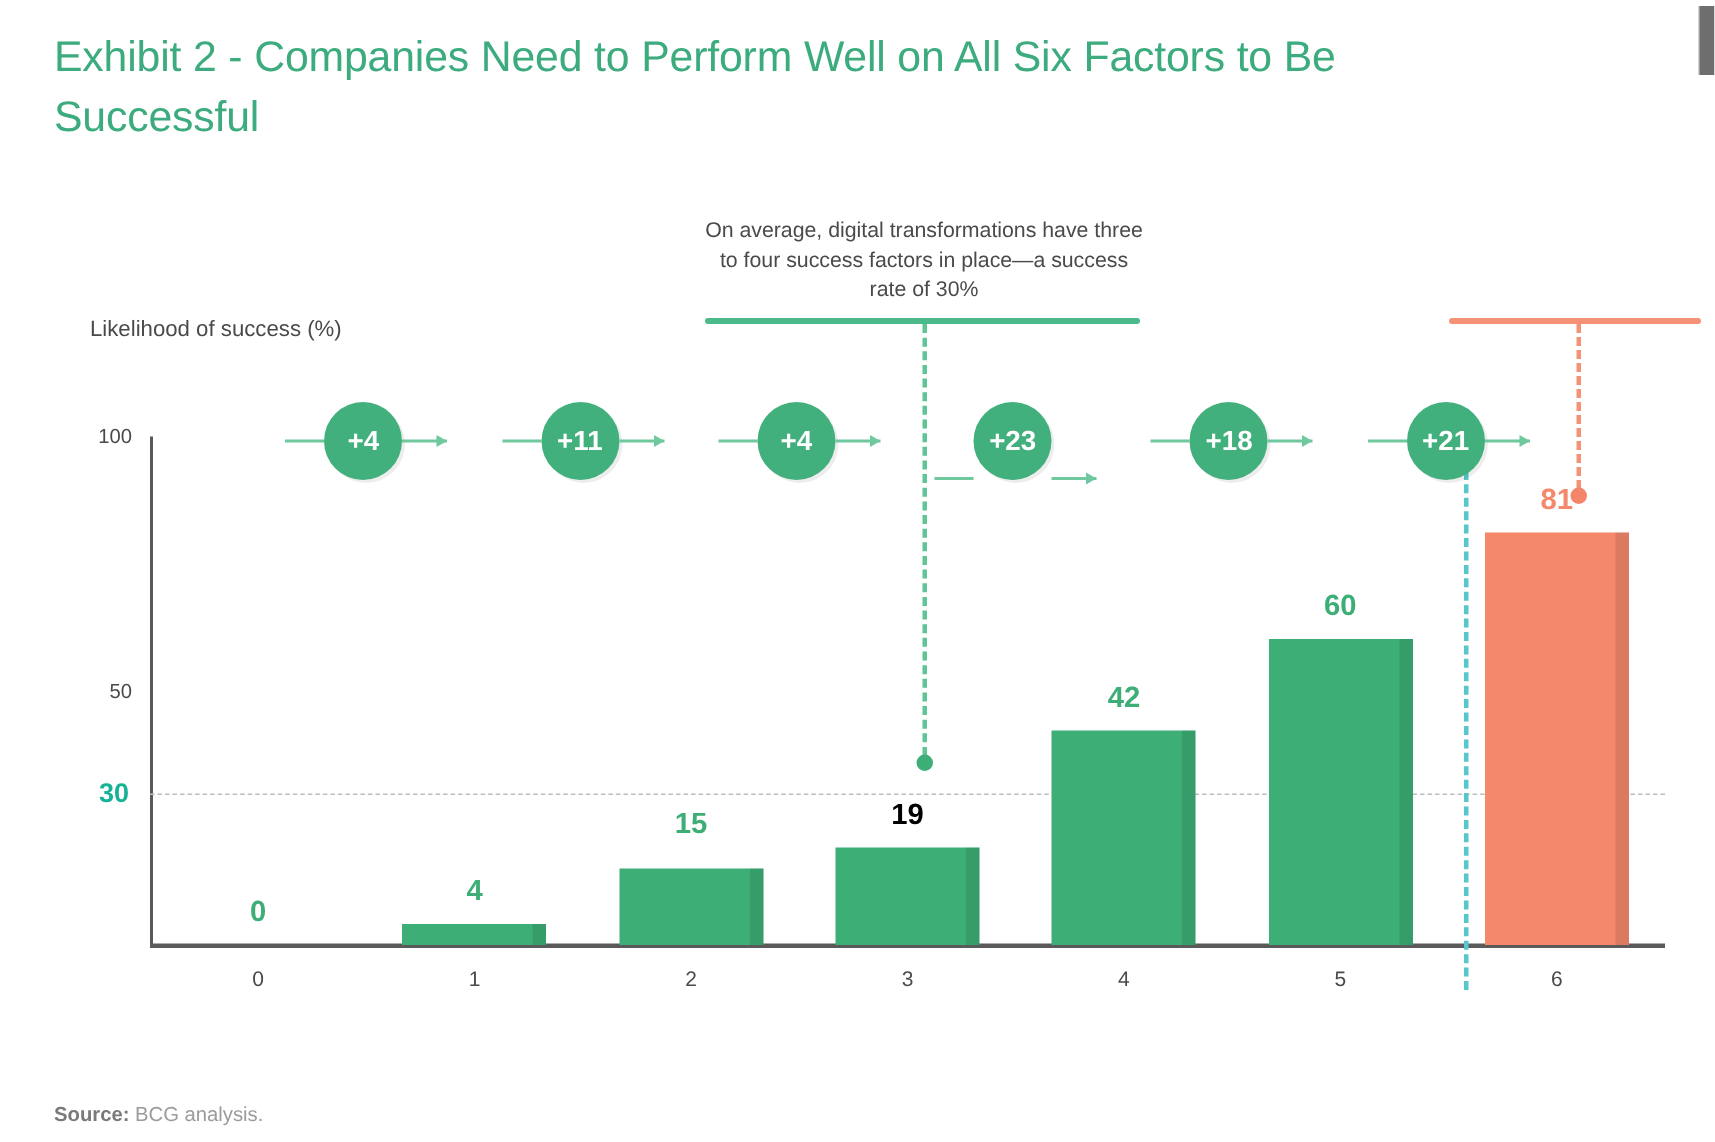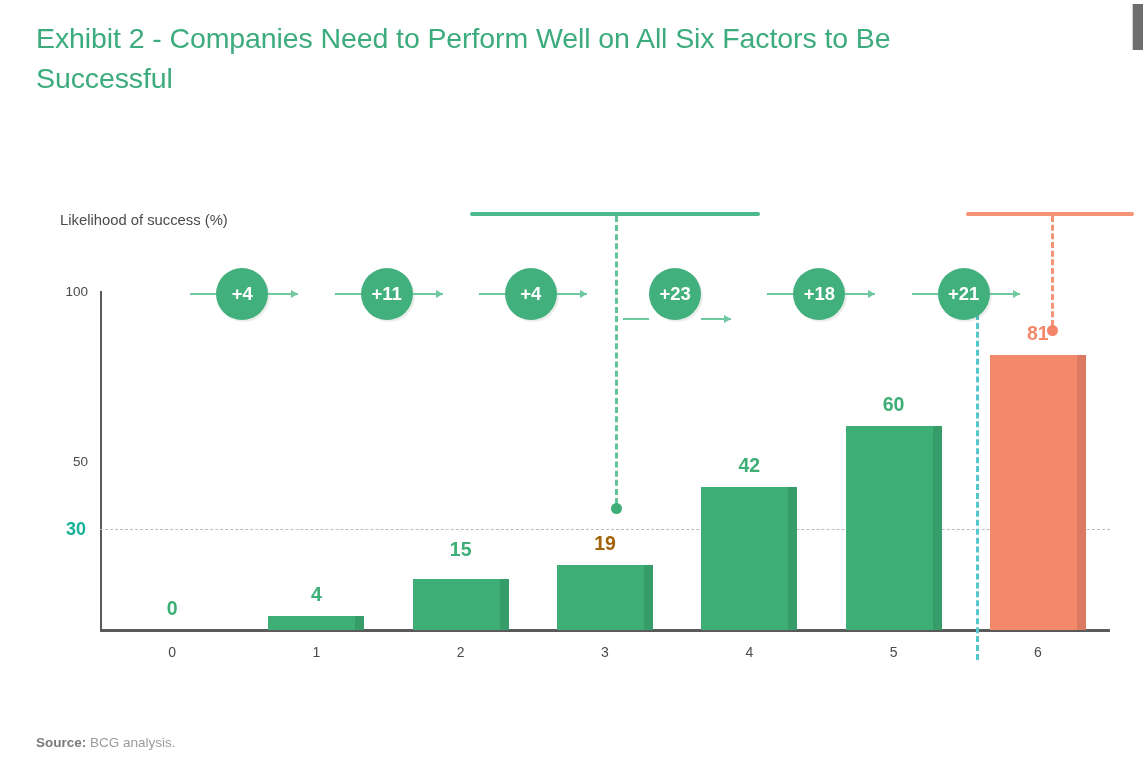--- a/index.html
+++ b/index.html
@@ -131,20 +131,21 @@
 <body>
 
 <div id="page">
 
   <div class="scroll-track">
     <div class="scroll-thumb"></div>
   </div>
 
   <div class="title">Exhibit 2 - Companies Need to Perform Well on All Six Factors to Be Successful</div>
 
+  <div class="annot annot-green">On average, digital transformations have three to four success factors in place—a success rate of 30%</div>
   <div class="bracket bracket-green"></div>
   <div class="dropper dropper-green"></div>
   <div class="dot dot-green"></div>
 
   <div class="bracket bracket-orange"></div>
   <div class="dropper dropper-orange"></div>
   <div class="dot dot-orange"></div>
 
   <div class="y-axis-title">Likelihood of success (%)</div>
 
@@ -168,21 +169,21 @@
       <div class="bar-label" style="left: 216.429px; bottom: 23.6px; color: rgb(61, 174, 118);">4</div>
       <div class="bar" style="left: 312.714px; width: 96px; height: 51px;">
         <div class="bar-body" style="background: rgb(61, 174, 118);"></div>
         <div class="bar-edge" style="background: rgba(0, 0, 0, 0.1);"></div>
       </div>
       <div class="bar-label" style="left: 360.714px; bottom: 69px; color: rgb(61, 174, 118);">15</div>
       <div class="bar" style="left: 457px; width: 96px; height: 64.6px;">
         <div class="bar-body" style="background: rgb(61, 174, 118);"></div>
         <div class="bar-edge" style="background: rgba(0, 0, 0, 0.1);"></div>
       </div>
-      <div class="bar-label" style="left: 505px; bottom: 74.6px; color: #a16207;">19</div>
+      <div class="bar-label" style="left: 505px; bottom: 74.6px; color: #000000;">19</div>
       <div class="bar" style="left: 601.286px; width: 96px; height: 142.8px;">
         <div class="bar-body" style="background: rgb(61, 174, 118);"></div>
         <div class="bar-edge" style="background: rgba(0, 0, 0, 0.1);"></div>
       </div>
       <div class="bar-label" style="left: 649.286px; bottom: 152.8px; color: rgb(61, 174, 118);">42</div>
       <div class="bar" style="left: 745.571px; width: 96px; height: 204px;">
         <div class="bar-body" style="background: rgb(61, 174, 118);"></div>
         <div class="bar-edge" style="background: rgba(0, 0, 0, 0.1);"></div>
       </div>
       <div class="bar-label" style="left: 793.571px; bottom: 214px; color: rgb(61, 174, 118);">60</div>

